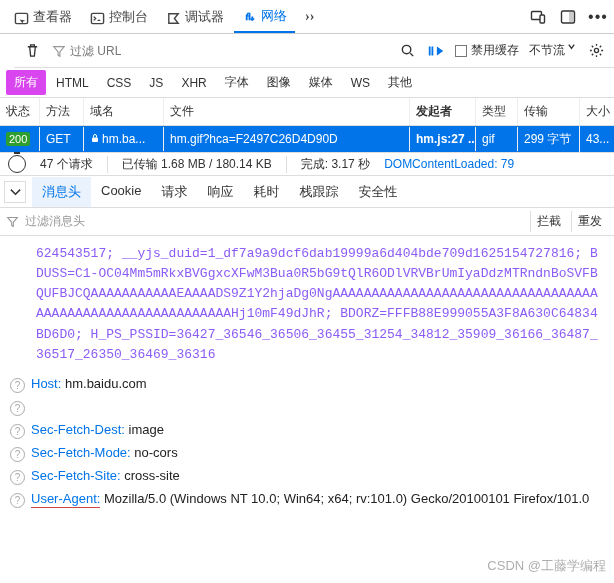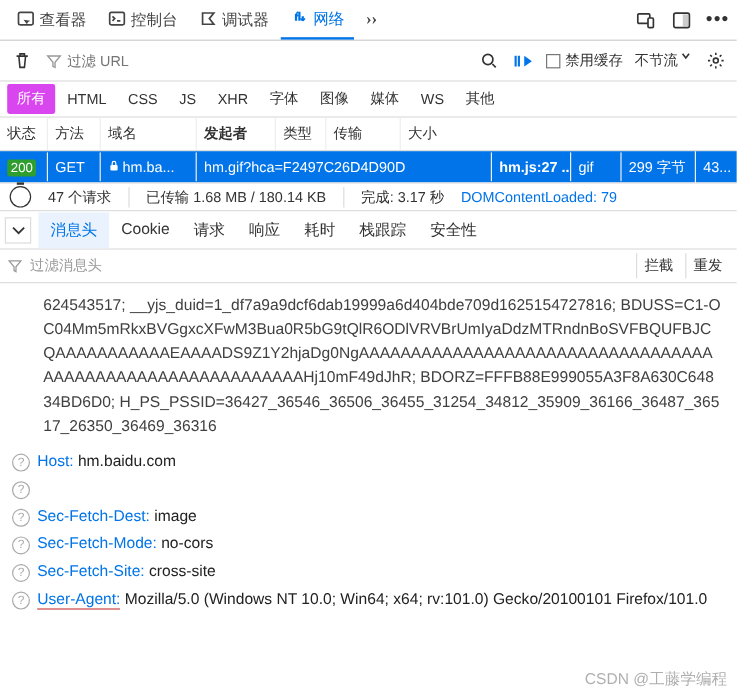--- a/index.html
+++ b/index.html
@@ -1,26 +1,26 @@
 <!DOCTYPE html>
 <html><head>
 <meta charset="utf-8">
 <style>
 * { box-sizing: border-box; margin: 0; padding: 0; }
 body { font-family: "Segoe UI", "Microsoft YaHei", Arial, sans-serif; font-size: 12px; color: #333; width: 614px; height: 583px; overflow: hidden; background: #fff; position: relative; }
 .row { display: flex; align-items: center; }
 .top-tabs { height: 34px; border-bottom: 1px solid #ccc; padding: 0 6px; gap: 2px; }
-.tab-item { display: flex; align-items: flex-start; gap: 4px; padding: 6px 8px; color: #444; cursor: pointer; font-size: 13px; font-family: Liberation Serif, serif; }
+.tab-item { display: flex; align-items: flex-end; gap: 4px; padding: 6px 8px; color: #444; cursor: pointer; font-size: 13px; font-family: Liberation Serif, serif; }
 .tab-item.active { color: #0074e8; border-bottom: 2px solid #0074e8; }
 .tab-item[data-name="more-tabs-button"] { font-weight: bold; font-size: 14px; }
 .spacer { flex: 1; }
 .icon-btn { width: 20px; height: 20px; display: inline-flex; align-items: center; justify-content: center; cursor: pointer; color: #333; }
 .right-icons { gap: 10px; }
 
-.filter-bar { height: 34px; border-bottom: 1px solid #ddd; padding: 0 8px; gap: 10px; }
+.filter-bar { height: 34px; border-bottom: 1px solid #ddd; padding: 0 8px; gap: 10px; margin-left: 14px; }
 .filter-input { flex: 1; display: flex; align-items: center; gap: 4px; color: #999; }
 .filter-input input { border: none; outline: none; font-size: 12px; width: 180px; color: #333; }
 .pause-icons { color: #0074e8; display: flex; gap: -2px; }
 .checkbox { width: 12px; height: 12px; border: 1px solid #777; display: inline-block; }
 .dropdown { display: flex; gap: 2px; }
 
 .type-filter { height: 30px; border-bottom: 1px solid #ddd; padding: 0 6px; gap: 2px; font-size: 12px; }
 .type-btn { padding: 4px 8px; cursor: pointer; color: #333; }
 .type-btn.active { background: #d946ef; color: #fff; border-radius: 2px; }
 
@@ -41,21 +41,21 @@
 
 .detail-tabs { height: 32px; border-bottom: 1px solid #ddd; padding: 0 4px; gap: 2px; font-size: 13px; }
 .detail-tab { padding: 6px 10px; cursor: pointer; color: #333; }
 .detail-tab.active { color: #0074e8; background: #eaf3fd; }
 .close-panel-icon { width: 22px; height: 22px; display: flex; align-items: center; justify-content: center; border: 1px solid #ddd; margin-right: 4px; }
 
 .filter-headers { height: 28px; border-bottom: 1px solid #ddd; padding: 0 6px; gap: 6px; color: #999; font-size: 12px; }
 .right-btns { margin-left: auto; display: flex; gap: 4px; }
 .small-btn { padding: 2px 6px; color: #333; border-left: 1px solid #ddd; }
 
-.body-scroll { padding: 8px 12px 8px 36px; font-size: 13px; color: #404040; line-height: 1.55; word-break: break-all; }
+.body-scroll { padding: 8px 12px 8px 36px; font-size: 13px; color: #8b5cf6; line-height: 1.55; word-break: break-all; font-family: Liberation Mono, monospace; }
 .hdr-line { padding: 3px 12px 3px 10px; font-size: 13px; display: flex; align-items: flex-start; gap: 6px; }
 .q-icon { width: 15px; min-width: 15px; height: 15px; border: 1px solid #aaa; border-radius: 50%; color: #aaa; font-size: 10px; display: flex; align-items: center; justify-content: center; margin-top: 2px; }
 .hdr-name { color: #0074e8; }
 .hdr-name.ua { border-bottom: 1px solid #c44; padding-bottom: 1px; }
 .hdr-val { color: #222; word-break: break-all; }
 
 .watermark { position: absolute; right: 8px; bottom: 8px; color: rgba(120,120,120,0.6); font-size: 13px; margin-top: 48px; }
 
 svg { display: block; }
 </style>
@@ -164,20 +164,21 @@
     <span class="type-btn" data-name="type-filter-图像">图像</span>
     <span class="type-btn" data-name="type-filter-媒体">媒体</span>
     <span class="type-btn" data-name="type-filter-WS">WS</span>
     <span class="type-btn" data-name="type-filter-其他">其他</span>
   </div>
 
 <div class="row table-head" data-name="request-table-header">
   <div class="col-status" data-name="col-status">状态</div>
   <div class="col-method" data-name="col-method">方法</div>
   <div class="col-domain" data-name="col-domain">域名</div>
+  <div class="col-file" data-name="col-file">文件</div>
   <div class="col-init" data-name="col-initiator">发起者</div>
   <div class="col-type" data-name="col-type">类型</div>
   <div class="col-trans" data-name="col-transferred">传输</div>
   <div class="col-size" data-name="col-size">大小</div>
 </div>
 
 <div class="row table-row" data-name="table-row">
   <div class="col-status"><span class="status-badge" data-name="status-badge">200</span></div>
   <div class="col-method" data-name="cell-method">GET</div>
   <div class="col-domain" data-name="cell-domain"><svg class="lock-icon" style="display:inline" width="10" height="10" viewBox="0 0 10 10" data-name="lock-icon">

